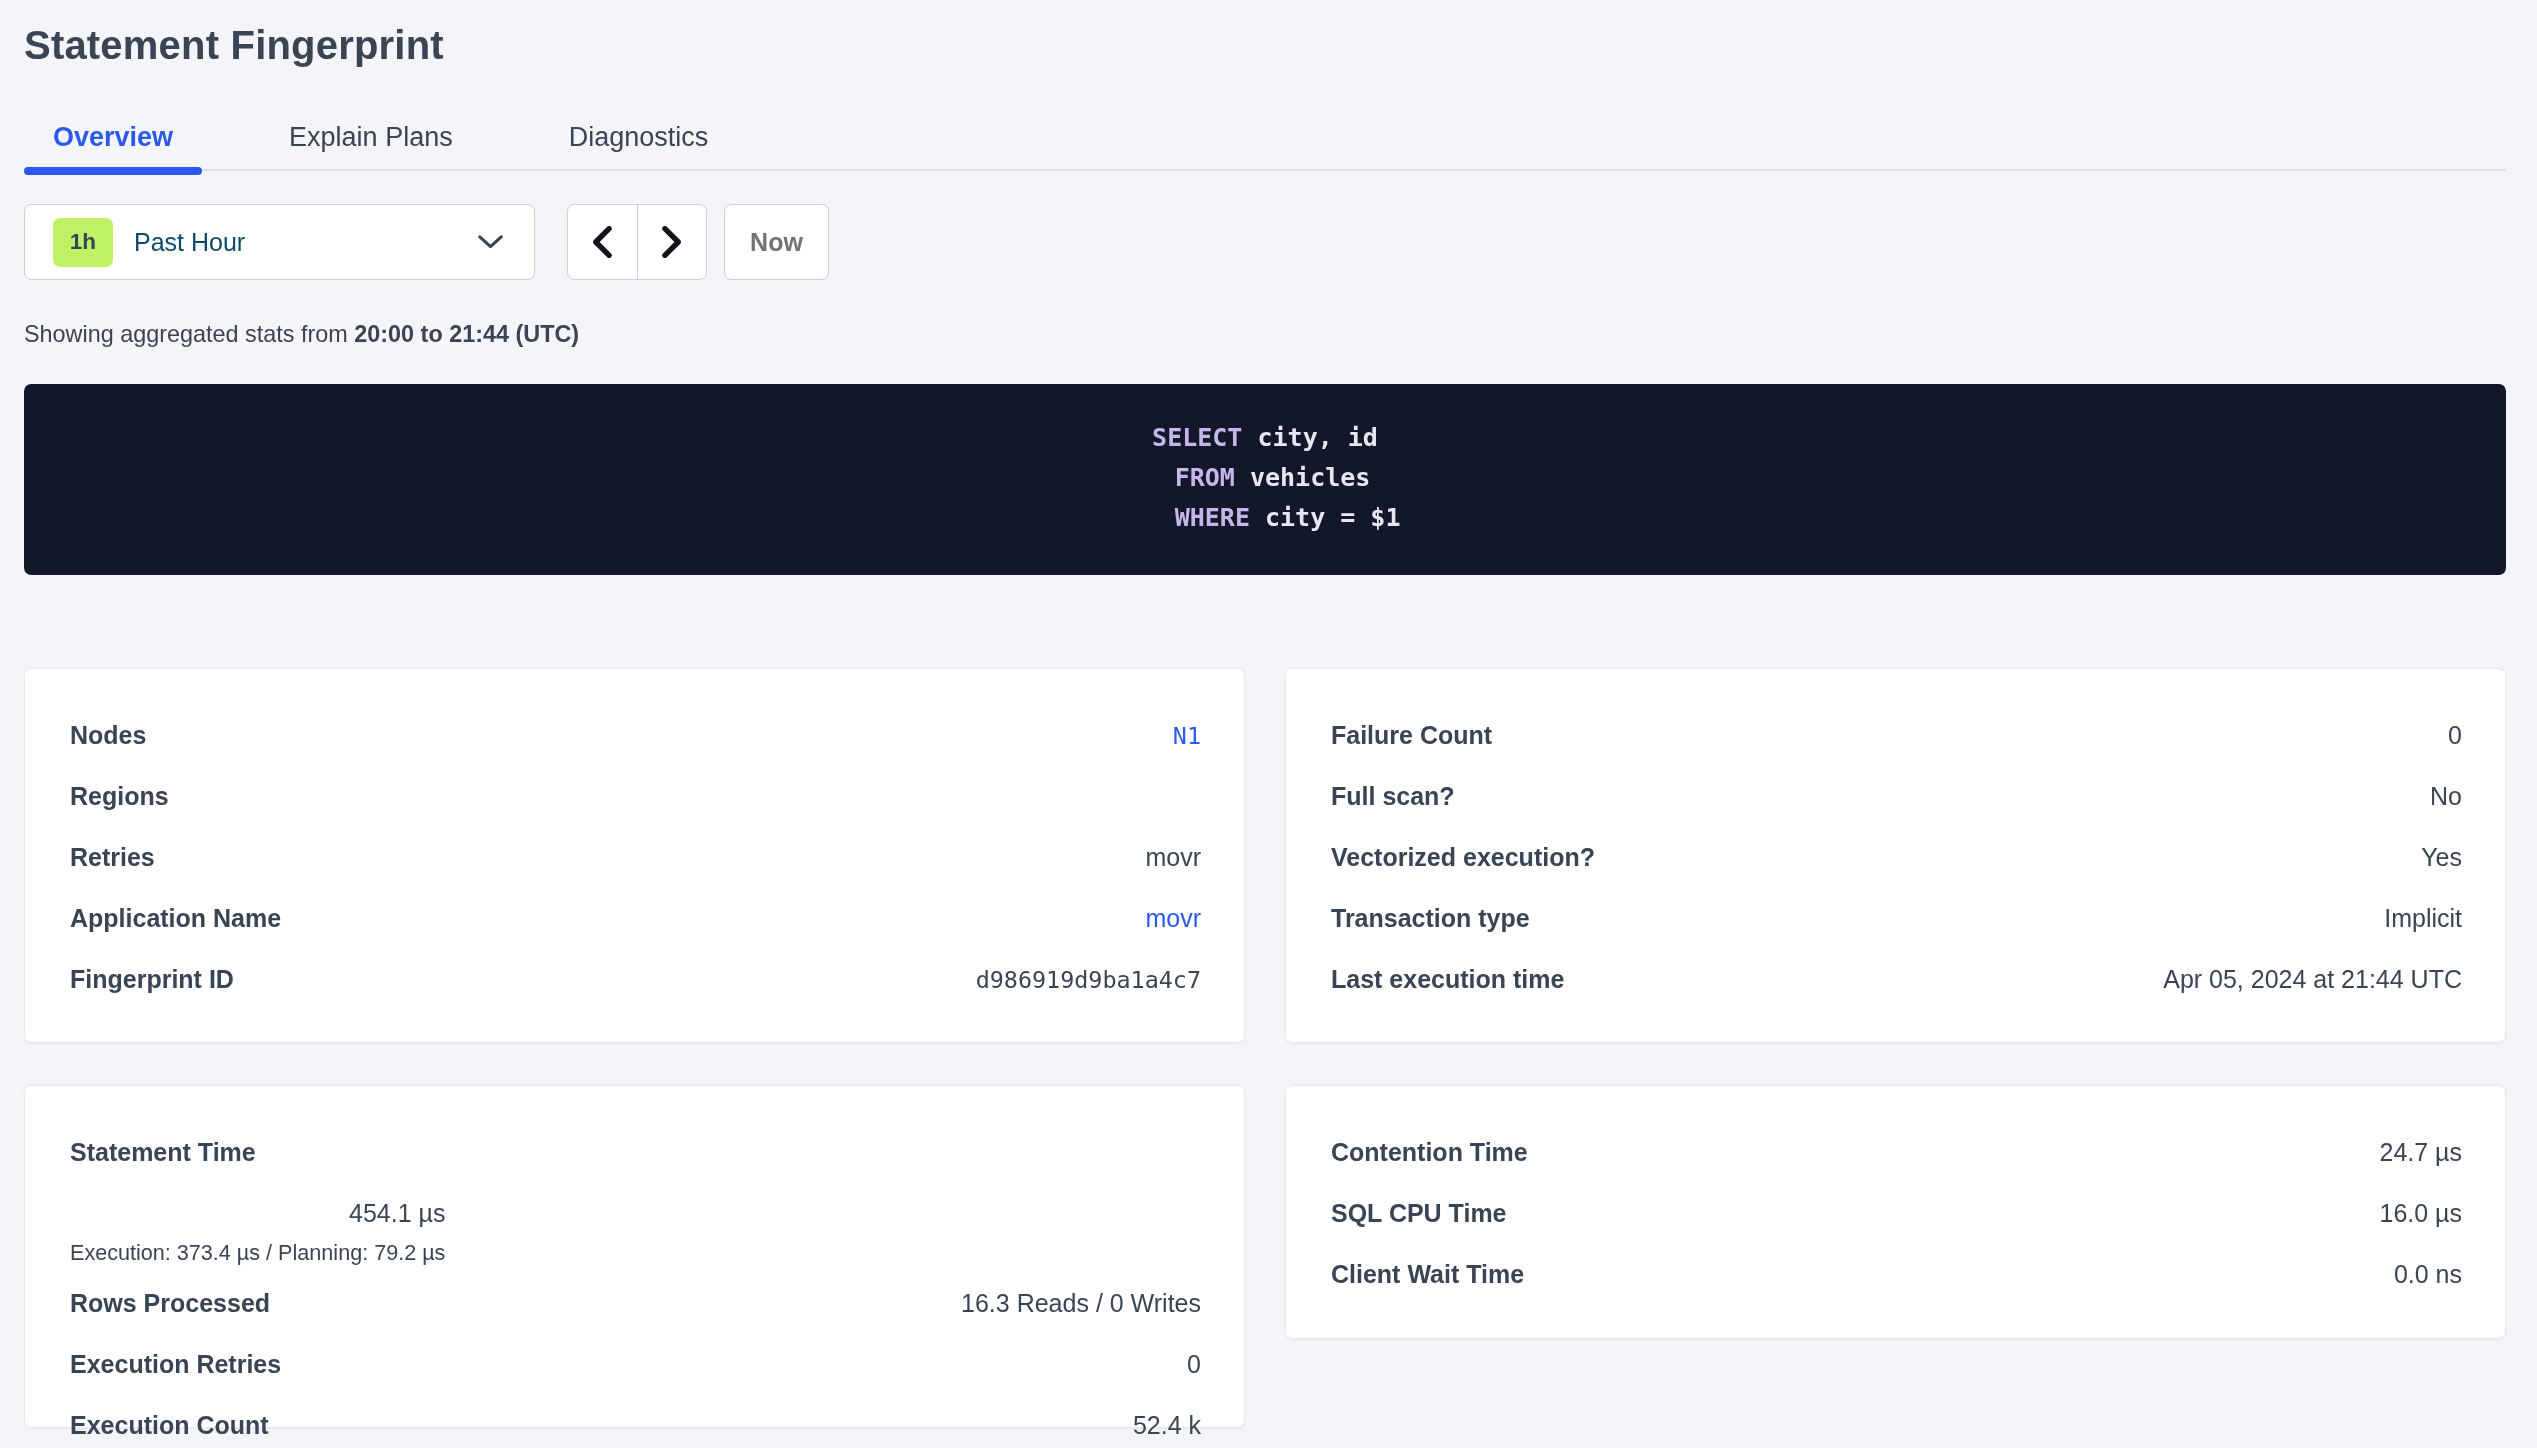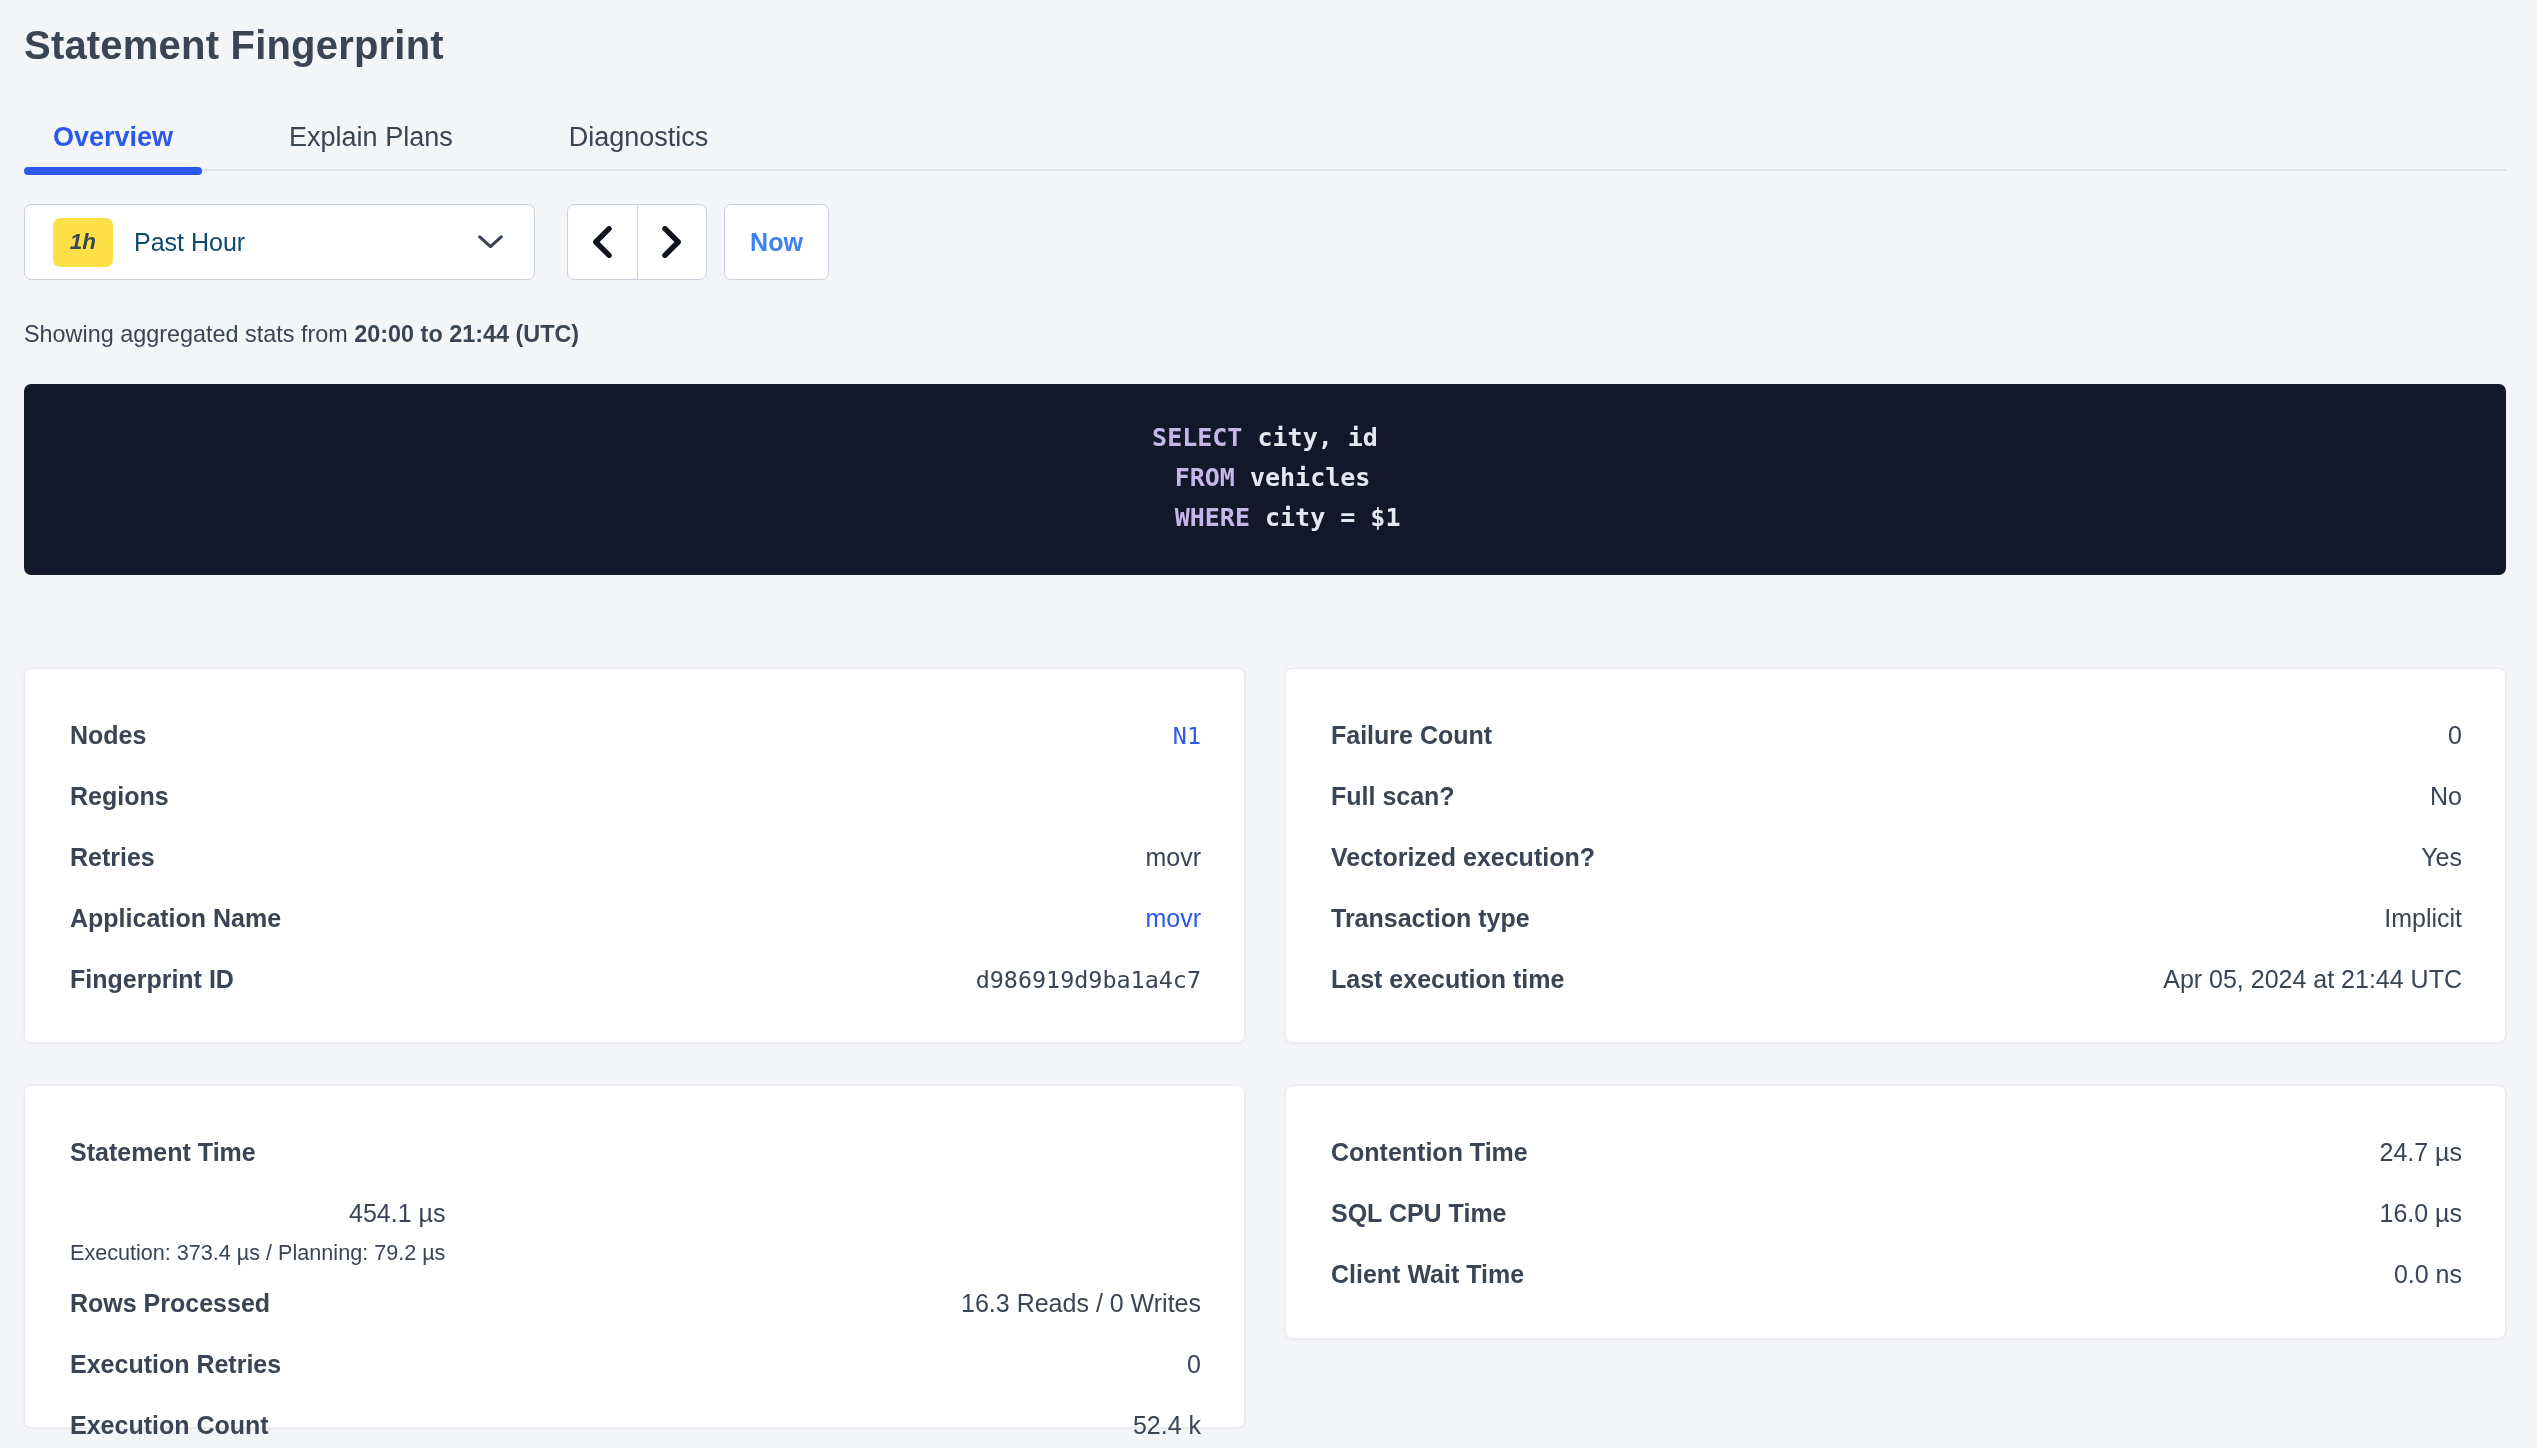--- a/index.html
+++ b/index.html
@@ -55,24 +55,24 @@
     background: #fff;
     border: 1.3px solid #c9cfdd;
     border-radius: 7.2px;
     display: flex;
     align-items: center;
     padding: 0 31px 0 28px;
     cursor: pointer;
   }
   .interval-badge {
     min-width: 60px; height: 49px;
-    background: #fde047;
+    background: #bef264;
     border-radius: 7.2px;
     display: flex; align-items: center; justify-content: center;
-    font-size: 22.5px; font-weight: 700; color: #394455; font-style: italic;
+    font-size: 22.5px; font-weight: 700; color: #394455;
   }
   .interval-label { margin-left: 21px; font-size: 25px; font-weight: 500; color: #0c4a6e; flex: 1; }
   .pager {
     margin-left: 32px;
     width: 140px; height: 76px;
     background: #fff;
     border: 1.3px solid #c9cfdd;
     border-radius: 7.2px;
     display: flex;
     overflow: hidden;
@@ -83,21 +83,21 @@
     cursor: pointer;
   }
   .pager-btn:first-child { border-right: 1.3px solid #c9cfdd; }
   .now-btn {
     margin-left: 17px;
     width: 105px; height: 76px;
     background: #fff;
     border: 1.3px solid #c9cfdd;
     border-radius: 7.2px;
     display: flex; align-items: center; justify-content: center;
-    font-size: 25px; font-weight: 600; color: #3b82f6;
+    font-size: 25px; font-weight: 600; color: #737373;
     cursor: pointer;
   }
 
   
   .stats-note { margin-top: 41px; font-size: 23.4px; color: #394455; }
   .stats-note b { font-weight: 700; }
 
   
   .sql-box {
     margin-top: 36px;

